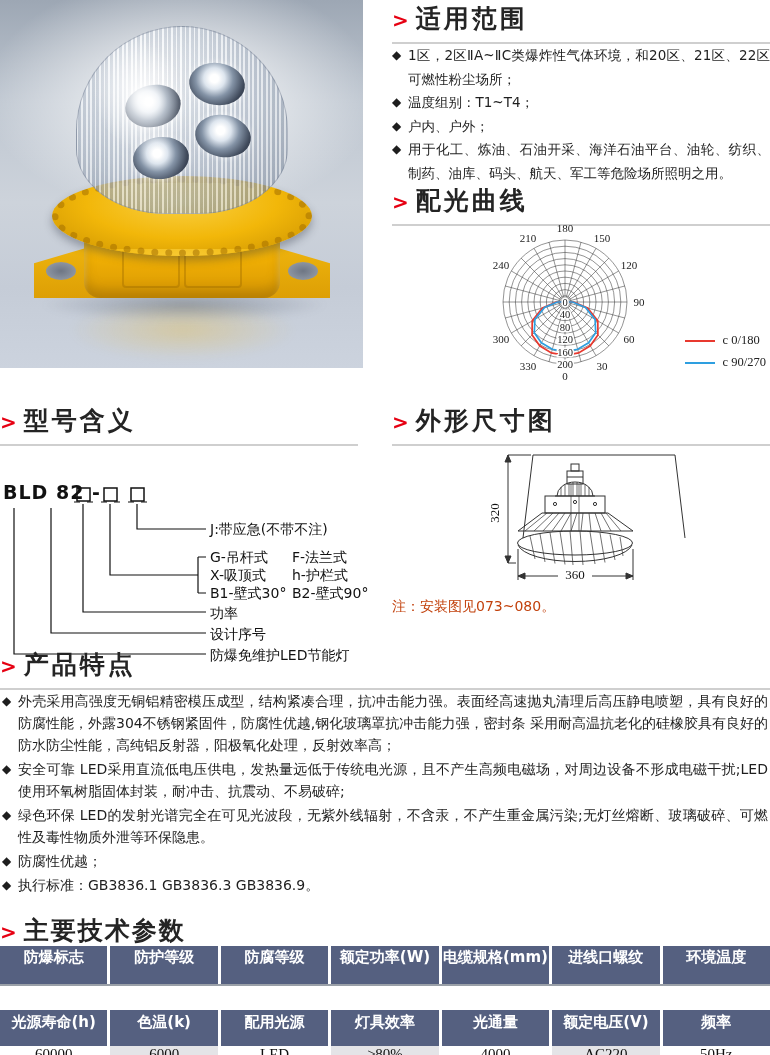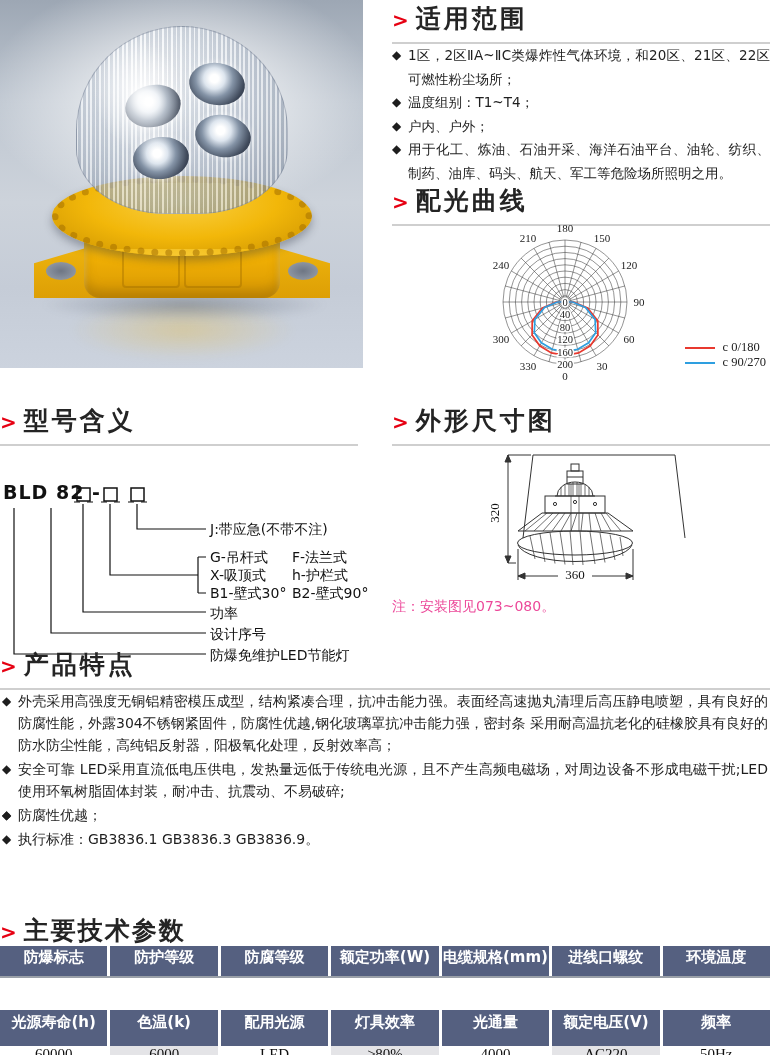--- a/index.html
+++ b/index.html
@@ -62,42 +62,42 @@
   
   .bullets{list-style:none;position:absolute;}
   .bullets li{position:relative;padding-left:16px;text-align:justify;}
   .bullets .blt{position:absolute;left:0;top:0;font-size:12px;}
   .scope-list{left:392px;top:44px;width:378px;font-size:13.5px;line-height:23.5px;}
   .feat-list{left:2px;top:690px;width:766px;font-size:14px;line-height:22px;}
   .feat-list li{margin-bottom:2px;}
 
   
   .polar-wrap{position:absolute;left:440px;top:224px;width:330px;height:168px;}
-  .legend{position:absolute;right:4px;bottom:22px;display:flex;flex-direction:column;}
+  .legend{position:absolute;right:4px;bottom:22px;display:flex;flex-direction:column;gap:7px;}
   .legend-row{display:flex;align-items:center;gap:8px;}
   .legend-swatch{width:30px;height:2px;}
   .legend-label{font-family:"Liberation Serif","DejaVu Serif",serif;font-size:12.5px;color:#222;}
 
   
   .model-diagram{position:absolute;left:0;top:440px;width:390px;height:205px;margin-top:41px;}
   .model-code{position:absolute;left:3px;top:0px;font-size:19px;font-weight:bold;letter-spacing:1px;color:#111;}
   .mlabel{position:absolute;font-size:14px;color:#111;white-space:nowrap;}
 
   
   .dim-svg{position:absolute;left:455px;top:446px;}
-  .dim-note{position:absolute;left:392px;top:598px;font-size:14px;color:#ec4899;}
+  .dim-note{position:absolute;left:392px;top:598px;font-size:14px;color:#c2410c;}
   .dim-text{font-family:"Liberation Serif","DejaVu Serif",serif;font-size:13px;fill:#111;}
 
   
   .spec-table{position:absolute;left:0;width:770px;border-bottom:2px solid #9aa0a8;}
   .spec-row{display:grid;grid-template-columns:repeat(7,1fr);column-gap:3px;}
   .th{background:var(--hdr-bg);color:#fff;font-weight:bold;font-size:15px;text-align:center;}
   .td{font-family:"Liberation Serif","DejaVu Serif",serif;font-size:15px;text-align:center;color:#111;}
   .td.alt{background:var(--alt-cell);}
-  .t1 .th{height:30px;line-height:23px;}
+  .t1 .th{height:38px;line-height:23px;}
   .t1 .td{height:31px;line-height:31px;}
   .t2 .th{height:36px;line-height:24px;}
   .t2 .td{height:19px;line-height:17px;}
 
   svg text{font-family:"Liberation Serif","DejaVu Serif",serif;}
 </style>
 </head>
 <body>
 
 <div class="page">
@@ -283,21 +283,21 @@
   </svg>
   <div class="dim-note">注：安装图见073~080。</div>
 
   <div class="sec-title" style="left:0;top:648px;width:770px;">
     <span class="arr">&gt;</span>
     <span class="ttl">产品特点</span>
   </div>
   <ul class="bullets feat-list">
     <li><span class="blt">◆</span><span>外壳采用高强度无铜铝精密模压成型，结构紧凑合理，抗冲击能力强。表面经高速抛丸清理后高压静电喷塑，具有良好的防腐性能，外露304不锈钢紧固件，防腐性优越,钢化玻璃罩抗冲击能力强，密封条 采用耐高温抗老化的硅橡胶具有良好的防水防尘性能，高纯铝反射器，阳极氧化处理，反射效率高；</span></li>
     <li><span class="blt">◆</span><span>安全可靠 LED采用直流低电压供电，发热量远低于传统电光源，且不产生高频电磁场，对周边设备不形成电磁干扰;LED使用环氧树脂固体封装，耐冲击、抗震动、不易破碎;</span></li>
-    <li><span class="blt">◆</span></li>
+    <li><span class="blt">◆</span><span>绿色环保 LED的发射光谱完全在可见光波段，无紫外线辐射，不含汞，不产生重金属污染;无灯丝熔断、玻璃破碎、可燃性及毒性物质外泄等环保隐患。</span></li>
     <li><span class="blt">◆</span><span>防腐性优越；</span></li>
     <li><span class="blt">◆</span><span>执行标准：GB3836.1 GB3836.3 GB3836.9。</span></li>
   </ul>
 
   <div class="sec-title no-line" style="left:0;top:914px;width:770px;">
     <span class="arr">&gt;</span>
     <span class="ttl" style="letter-spacing:2px;">主要技术参数</span>
   </div>
 
   <div class="spec-table t1" style="top:946px;">

